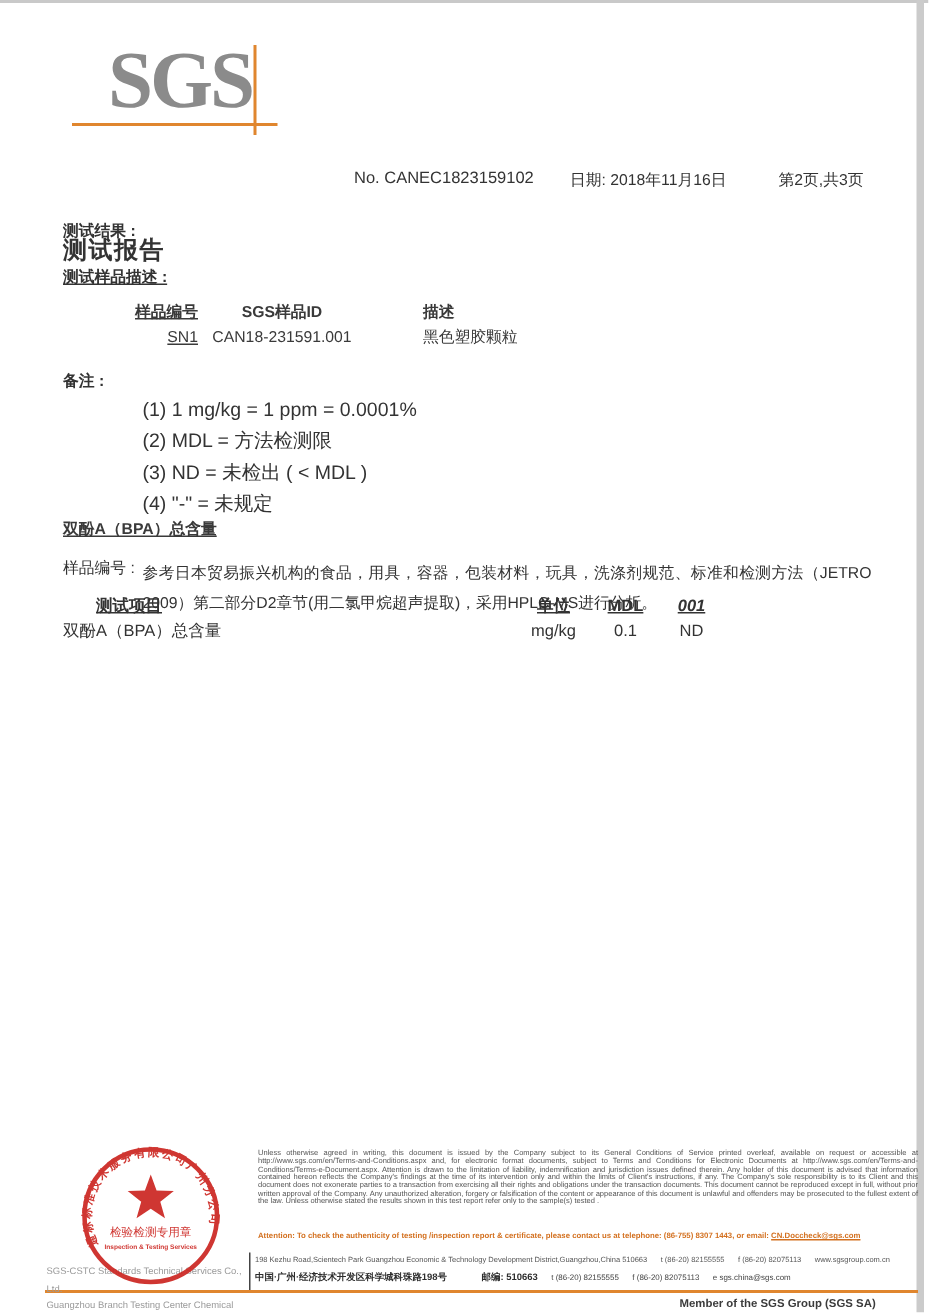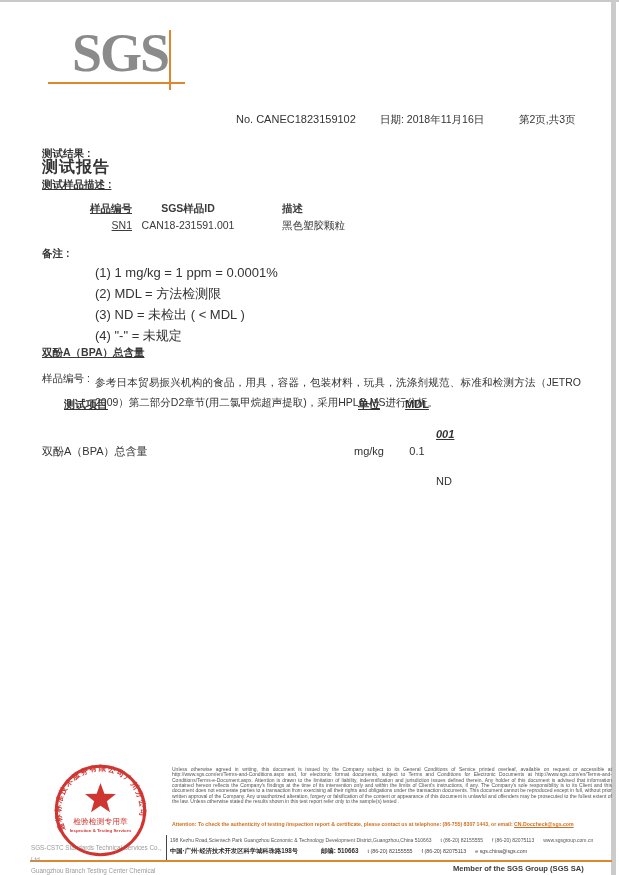--- a/index.html
+++ b/index.html
@@ -42,21 +42,21 @@
   .bpa-heading { position:absolute; left:42px; top:346px; font-size:10.5px; }
 
   .method-label { position:absolute; left:42px; top:372px; }
   .method-text { position:absolute; left:95px; top:372px; width:486px; font-size:10.5px; line-height:20px; color:#333; text-align:justify; }
 
   .result-table { position:absolute; left:42px; top:396px; width:450px; font-size:11px; color:#333; }
   .result-table .tr { display:flex; line-height:17px; }
   .result-table .cn { width:298px; }
   .result-table .cu { width:58px; text-align:center; }
   .result-table .cm { width:38px; text-align:center; }
-  .result-table .cs { width:50px; text-align:left;margin-top:30px; }
+  .result-table .cs { width:50px; text-align:center; }
   .result-table .head .cn { padding-left:22px; }
   .result-table .ital { font-style:italic; }
 
   
   .company-lines { position:absolute; left:31px; top:842px; width:142px; font-size:6.3px; line-height:11.5px; color:#9a9a9a; z-index:1; }
   .stamp { position:absolute; left:53px; top:763px; width:95px; height:95px; z-index:2; opacity:.92; }
 
   .legal { position:absolute; left:172px; top:767px; width:440px; font-size:5px; line-height:5.35px; color:#555; text-align:justify; }
   .attention { position:absolute; left:172px; top:822px; width:440px; font-size:5.2px; line-height:5.8px; color:#d3701f; font-weight:bold; }
 

